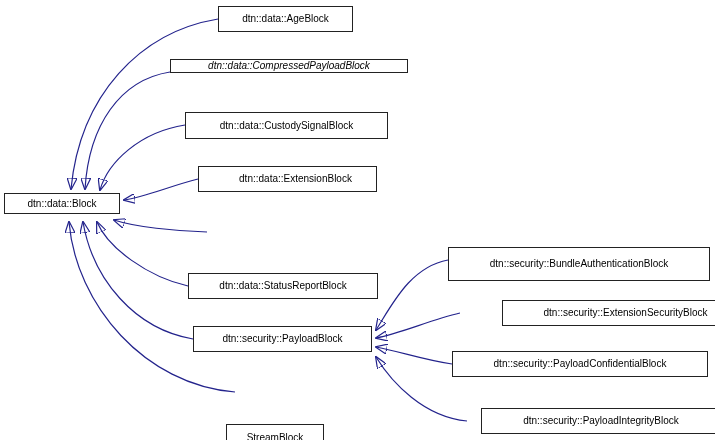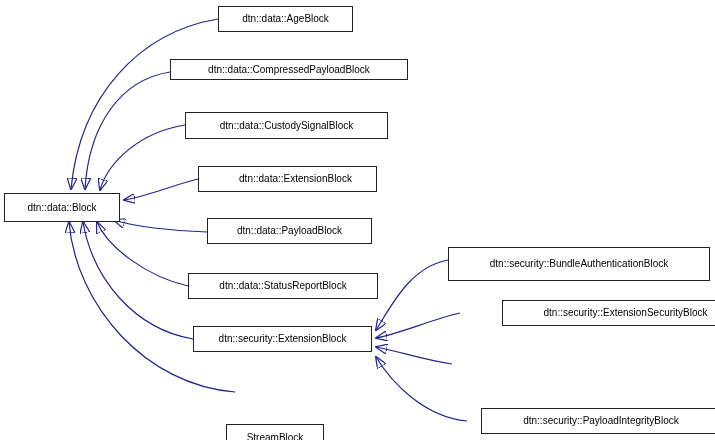--- a/index.html
+++ b/index.html
@@ -54,26 +54,26 @@
     <path marker-end="url(#arrow)" d="M207,232 C175,231 135,227 114,220"></path>
     <path marker-end="url(#arrow)" d="M188,286 C148,277 108,248 97,222"></path>
     <path marker-end="url(#arrow)" d="M193,339 C135,329 93,280 83,222"></path>
     <path marker-end="url(#arrow)" d="M235,392 C145,385 76,305 69,222"></path>
     <path marker-end="url(#arrow)" d="M448,260 C410,267 392,305 376,330"></path>
     <path marker-end="url(#arrow)" d="M460,313 C430,320 402,333 376,338"></path>
     <path marker-end="url(#arrow)" d="M452,364 C424,360 402,352 376,347"></path>
     <path marker-end="url(#arrow)" d="M467,421 C424,417 392,383 376,357"></path>
   </svg>
 
-  <div class="node" style="left:4px;   top:193px; width:116px; height:29px;">dtn::data::Block</div>
+  <div class="node" style="left:4px;   top:193px; width:116px; height:21px;">dtn::data::Block</div>
   <div class="node" style="left:218px; top:6px;   width:135px; height:26px;">dtn::data::AgeBlock</div>
-  <div class="node" style="left:170px; top:59px;  width:238px; height:21px;">dtn::data::CompressedPayloadBlock</div>
+  <div class="node" style="left:170px; top:59px;  width:238px; height:14px;font-style:italic;">dtn::data::CompressedPayloadBlock</div>
   <div class="node" style="left:185px; top:112px; width:203px; height:27px;">dtn::data::CustodySignalBlock</div>
   <div class="node" style="left:198px; top:166px; width:179px; height:26px;padding-left:16px;">dtn::data::ExtensionBlock</div>
-  <div class="node" style="left:207px; top:218px; width:165px; height:26px;">dtn::data::PayloadBlock</div>
   <div class="node" style="left:188px; top:273px; width:190px; height:26px;">dtn::data::StatusReportBlock</div>
-  <div class="node" style="left:193px; top:326px; width:179px; height:26px;">dtn::security::ExtensionBlock</div>
+  <div class="node" style="left:193px; top:326px; width:179px; height:26px;">dtn::security::PayloadBlock</div>
   <div class="node" style="left:226px; top:379px; width:98px;  height:27px;margin-top:45px;">StreamBlock</div>
   <div class="node" style="left:448px; top:247px; width:262px; height:34px;">dtn::security::BundleAuthenticationBlock</div>
   <div class="node" style="left:460px; top:300px; width:247px; height:26px;margin-left:42px;">dtn::security::ExtensionSecurityBlock</div>
+  <div class="node" style="left:452px; top:351px; width:256px; height:26px;">dtn::security::PayloadConfidentialBlock</div>
   <div class="node" style="left:481px; top:408px; width:240px; height:26px;">dtn::security::PayloadIntegrityBlock</div>
 
 </div>
 
 </body></html>

